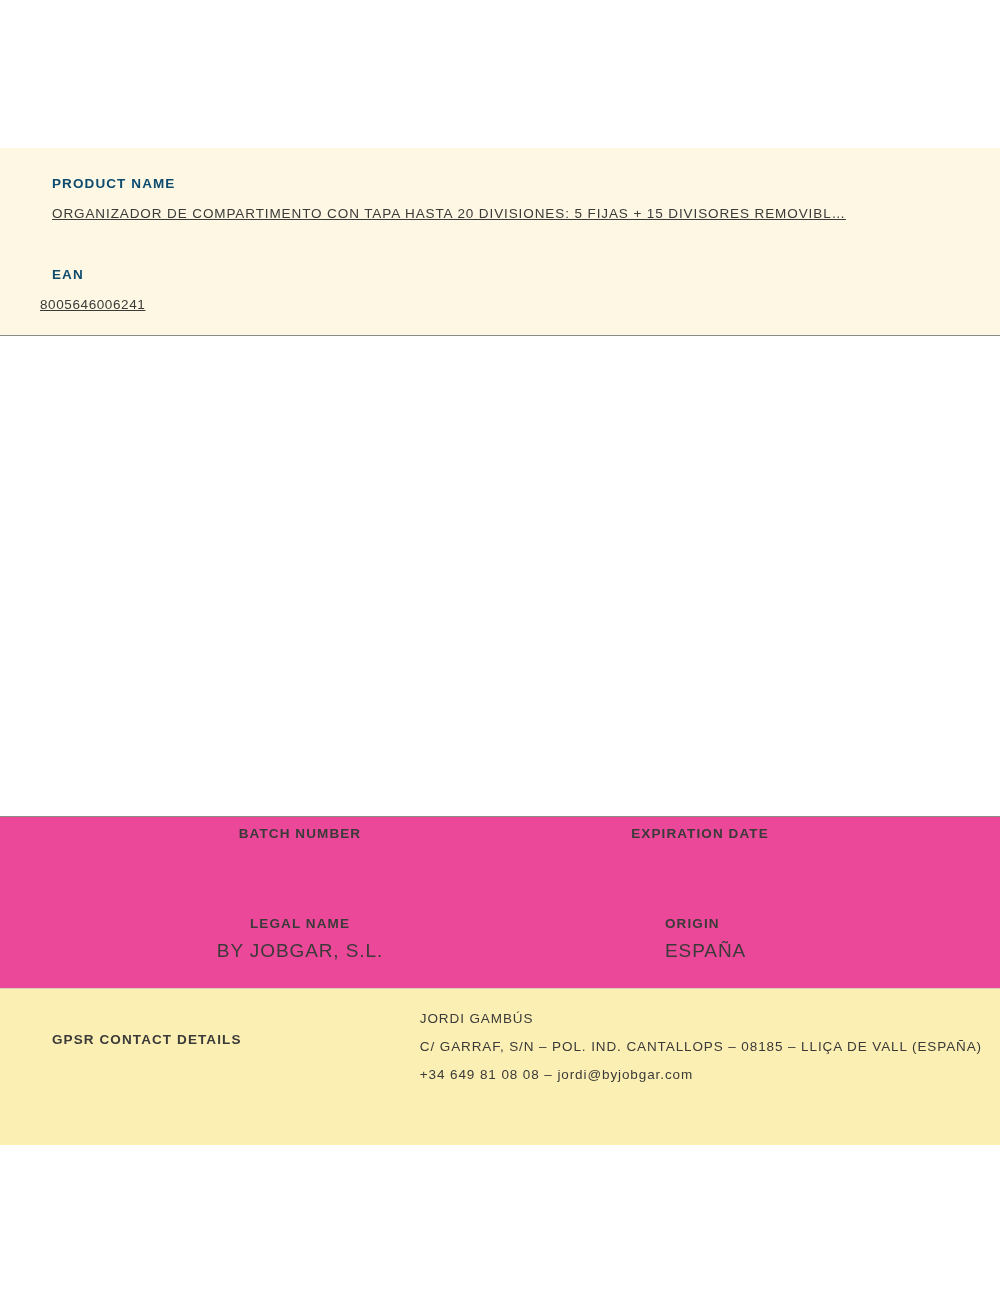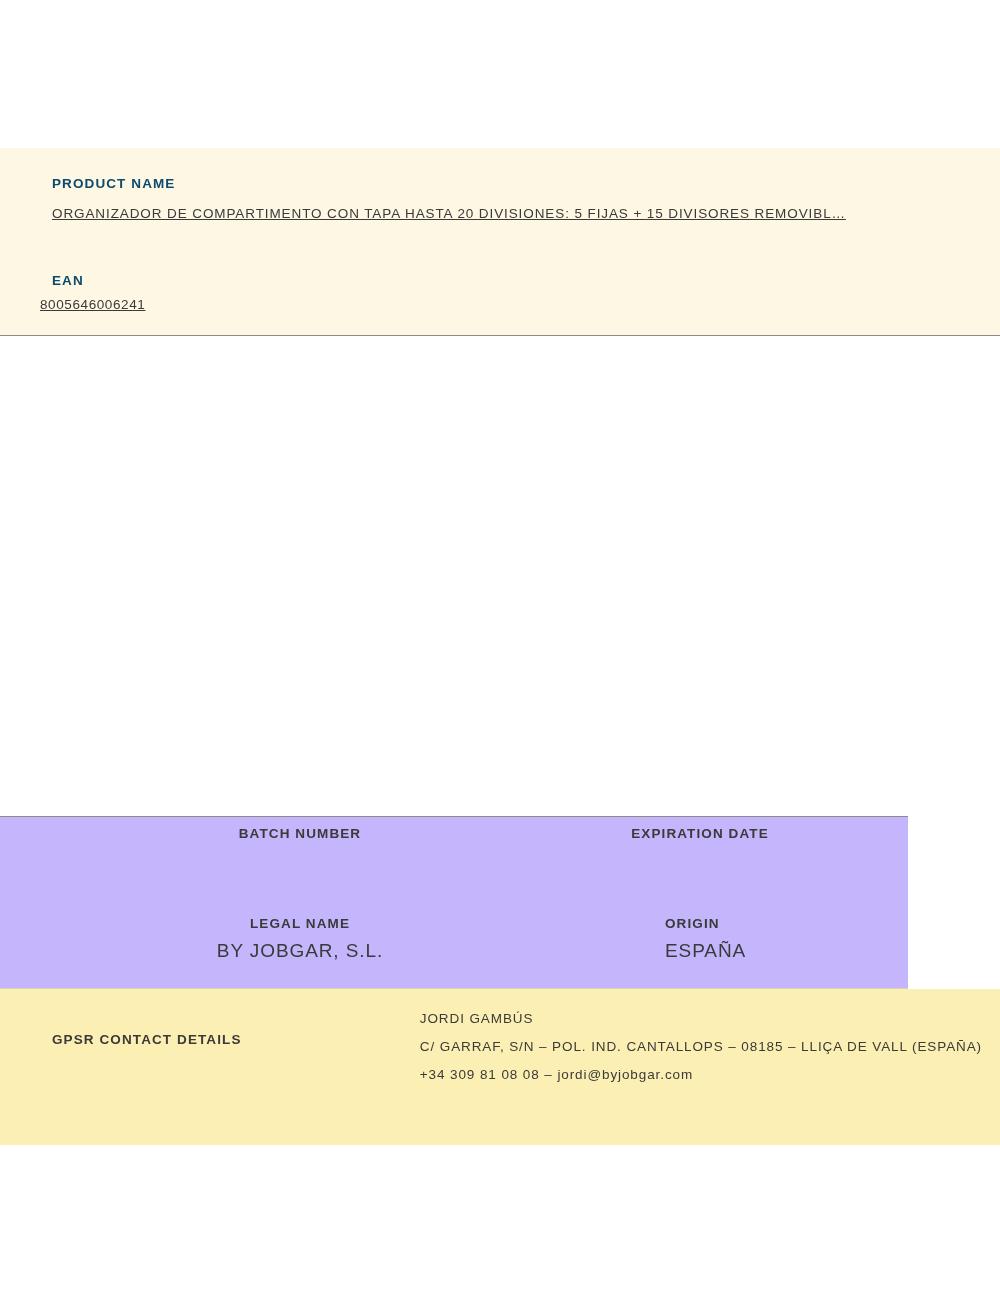--- a/index.html
+++ b/index.html
@@ -55,41 +55,41 @@
   .field-value {
     font-size: 13.5px;
     font-weight: normal;
     letter-spacing: 0.9px;
     color: #3a3a38;
     text-decoration: underline;
   }
 
   .pn-label { position: absolute; left: 52px; top: 28px; }
   .pn-value { position: absolute; left: 52px; top: 58px; white-space: nowrap; }
-  .ean-label { position: absolute; left: 52px; top: 119px; margin-top: 6px; }
+  .ean-label { position: absolute; left: 52px; top: 119px; }
   .ean-value { position: absolute; left: 40px; top: 149px; letter-spacing: 0.6px; }
 
   
   .middle-blank {
     position: absolute;
     top: 336px;
     left: 0;
     width: 1000px;
     height: 480px;
     background: #ffffff;
   }
 
   
   .meta-block {
     position: absolute;
     top: 816px;
     left: 0;
-    width: 908px;
+    width: 1000px;
     height: 173px;
-    background: #c4b5fd;
+    background: #ec4899;
     border-top: 1px solid #8a8a86;
     border-bottom: 1px solid #d8d2bc;
     box-sizing: border-box;
   }
 
   .meta-cell {
     position: absolute;
     text-align: center;
   }
   .meta-head {
@@ -189,19 +189,19 @@
       <div class="meta-head">ORIGIN</div>
       <div class="meta-val">ESPAÑA</div>
     </div>
   </section>
 
   <section class="gpsr-block">
     <div class="gpsr-label">GPSR CONTACT DETAILS</div>
     <div class="gpsr-lines">
       <div class="gpsr-line">JORDI GAMBÚS</div>
       <div class="gpsr-line">C/ GARRAF, S/N – POL. IND. CANTALLOPS – 08185 – LLIÇA DE VALL (ESPAÑA)</div>
-      <div class="gpsr-line">+34 309 81 08 08 – jordi@byjobgar.com</div>
+      <div class="gpsr-line">+34 649 81 08 08 – jordi@byjobgar.com</div>
     </div>
   </section>
 
   <div class="bottom-gap"></div>
 
 </div>
 
 </body></html>

